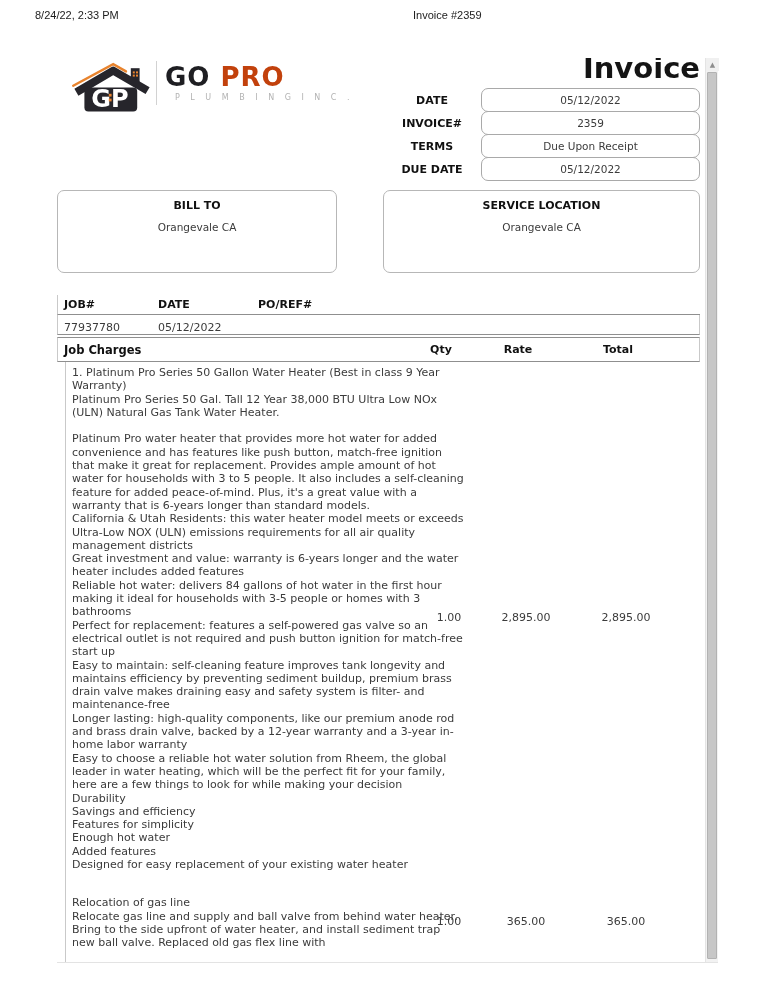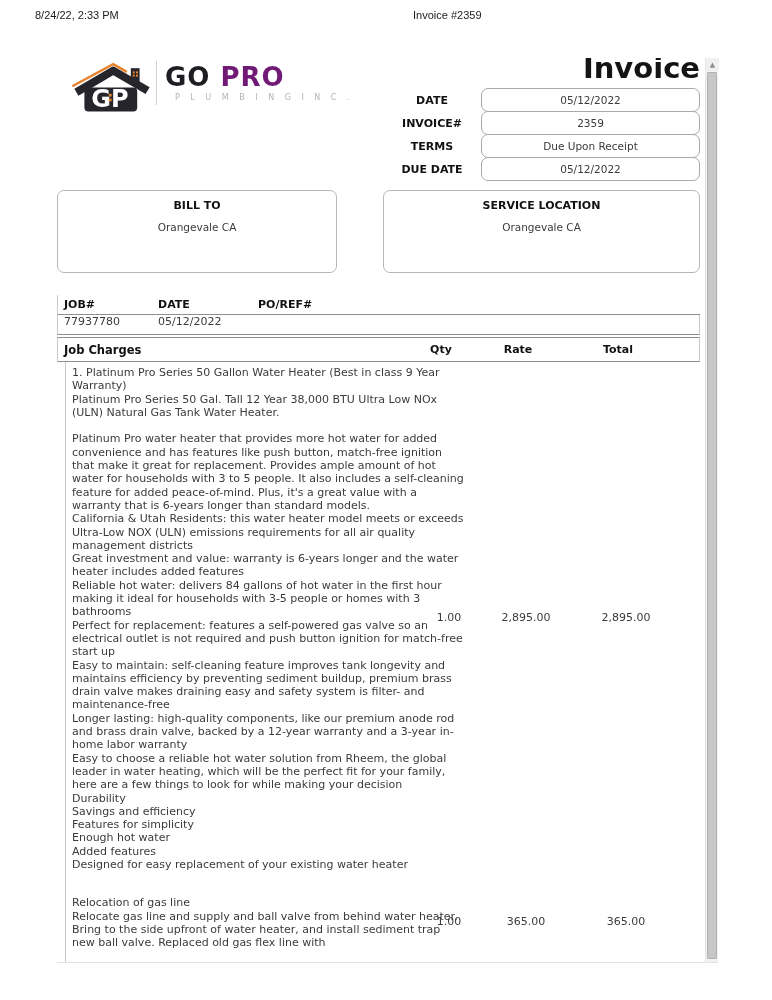--- a/index.html
+++ b/index.html
@@ -42,21 +42,21 @@
     background: #c7c7c7; border: 1px solid #b2b2b2; border-radius: 1px;
   }
 
   
   .top { position: relative; height: 132px; }
   .logo-icon { position: absolute; left: 13px; top: 0; width: 80px; height: 54px; }
   .logo-divider { position: absolute; left: 99px; top: 3px; width: 1px; height: 44px; background: #d2d2d2; }
   .logo-wordmark { position: absolute; left: 108px; top: 4px; width: 200px; }
   .logo-word { font-size: 26px; font-weight: bold; letter-spacing: 1px; line-height: 30px; white-space: nowrap; }
   .logo-go  { color: #1e1e22; }
-  .logo-pro { color: #701a75; }
+  .logo-pro { color: #c2410c; }
   .logo-sub { margin-top: 1px; padding-left: 10px; font-size: 8px; letter-spacing: 4px; color: #b3b3b3; white-space: nowrap; }
   .company-info {
     position: absolute; left: 0; top: 48px; width: 260px;
     text-align: center; font-size: 10.5px; line-height: 13.5px; color: #474747;
   }
   .invoice-title {
     position: absolute; right: 5px; top: -7px; width: 300px;
     text-align: right; font-size: 29px; font-weight: bold; color: #141414; letter-spacing: 0;
   }
 
@@ -84,21 +84,21 @@
   .party-value { margin-top: 9px; font-size: 10.5px; color: #3b3b3b; }
 
   
   .job-table { position: absolute; left: 0; top: 237px; width: 643px; font-size: 11px; }
   .job-head {
     display: flex; height: 20px; align-items: center;
     font-weight: bold; color: #111;
     border-left: 1px solid #c9c9c9; border-bottom: 1px solid #8f8f8f;
   }
   .job-data {
-    display: flex; height: 20px; align-items: flex-start; color: #3b3b3b;
+    display: flex; height: 20px; align-items: flex-end; color: #3b3b3b;
     border-left: 1px solid #c9c9c9; border-right: 1px solid #c9c9c9;
     border-bottom: 1px solid #8f8f8f;
   }
   .job-col-1 { width: 100px; padding-left: 6px; }
   .job-col-2 { width: 100px; }
   .job-col-3 { flex: 1; }
 
   
   .charges-head {
     position: absolute; left: 0; top: 279px; width: 643px; height: 25px;

